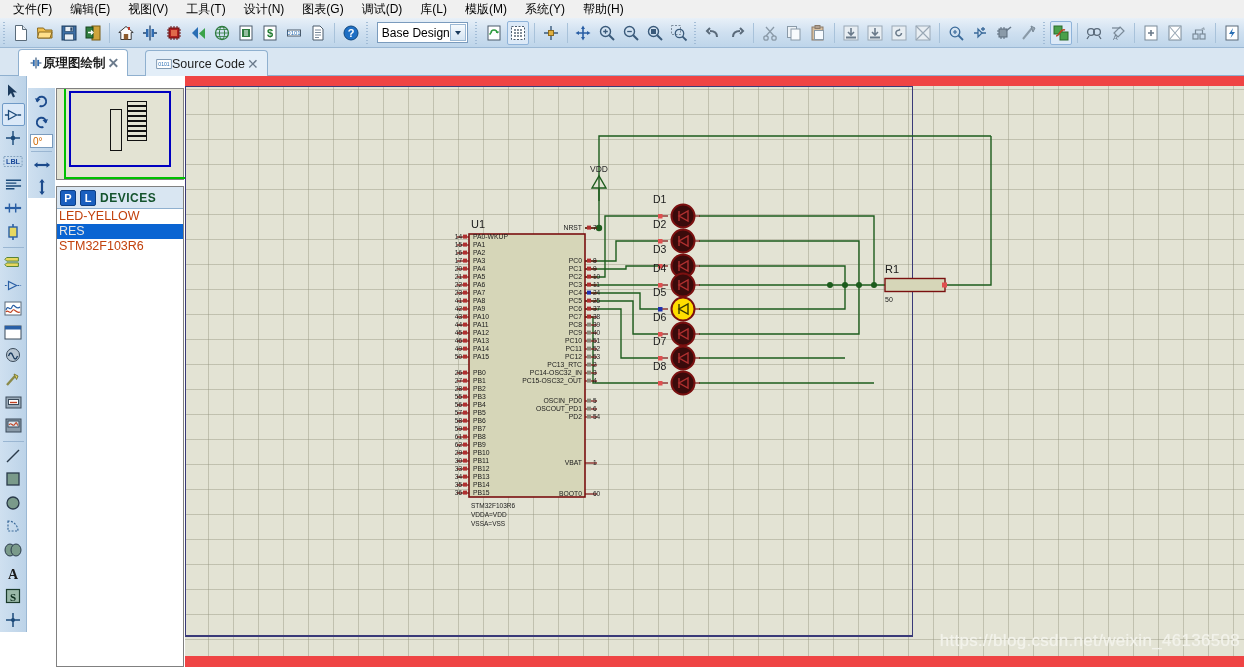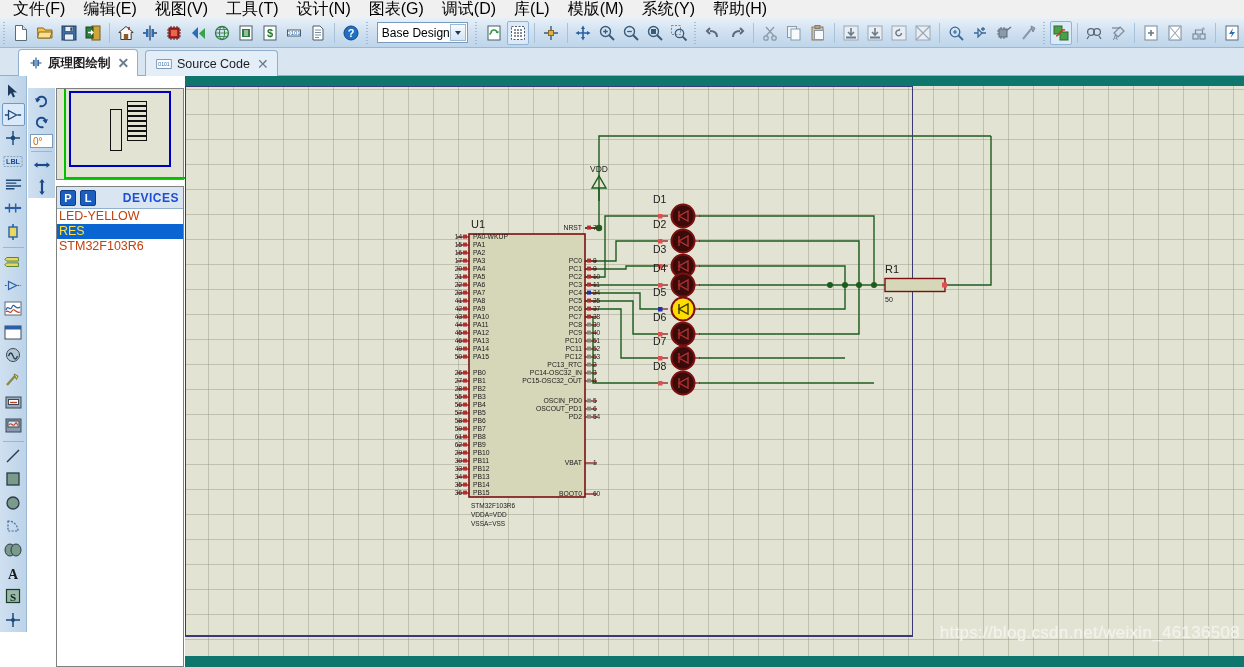--- a/index.html
+++ b/index.html
@@ -15,21 +15,21 @@
   
   .menubar {
     position: absolute; top: 0; left: 0; width: 1244px; height: 18px;
     background: #f0f0f0;
     display: flex; align-items: center;
     font-size: 12px; color: #000;
     padding-left: 4px;
   }
   .menu-item {
     padding: 1px 9px; white-space: nowrap; cursor: default;
-    font-size: 16px; line-height: 16px;
+    font-size: 12px; line-height: 16px;
   }
 
   
   .toolbar {
     position: absolute; top: 18px; left: 0; width: 1244px; height: 30px;
     background: linear-gradient(to bottom, #e8f0f8 0%, #cfe0f0 50%, #bed5ea 100%);
     display: flex; align-items: center;
     border-bottom: 1px solid #9bb8d4;
   }
   .grip {
@@ -67,21 +67,21 @@
   }
 
   
   .tabbar {
     position: absolute; top: 48px; left: 0; width: 1244px; height: 28px;
     background: #d9e6f2;
     border-bottom: 1px solid #8fb0cf;
   }
   .tab {
     position: absolute; top: 2px; height: 26px;
-    display: flex; align-items: center; gap: 5px;
+    display: flex; align-items: center; 
     padding: 0 8px 0 10px;
     font-size: 12.5px; color: #1d1d1d;
     border: 1px solid #8fb0cf; border-bottom: none;
     border-radius: 4px 4px 0 0;
   }
   .tab.sel { background: #ffffff; top: 1px; height: 27px; font-weight: bold; z-index:3;}
   .tab.unsel { background: #e3eef8; justify-content: center; }
   .tab .tabclose { font-size: 14px; color: #6b7b8c; margin-left: 2px; }
 
   
@@ -140,31 +140,31 @@
   .devhead {
     height:22px; background:#d9e6f2; display:flex;align-items:center;
     border-bottom:1px solid #8fb0cf; padding-left:3px; gap:4px;
   }
   .pl-btn {
     width:16px;height:16px;background:#1a5fbf;color:#fff;
     font-size:11px;font-weight:bold;display:flex;align-items:center;justify-content:center;
     border-radius:2px; border:1px solid #0d3f85;
   }
   .devhead .dlabel {
-    flex:1; text-align:right; font-size:12px; font-weight:bold; color:#1d4ed8;
+    flex:1; text-align:left; font-size:12px; font-weight:bold; color:#14532d;
     letter-spacing:.5px; padding-right:4px;
   }
   .devlist { font-size:12.5px; }
   .devrow { height:15px; line-height:15px; padding-left:2px; color:#c2410c; }
-  .devrow.sel { background:#0a64d2; color:#fde047; }
+  .devrow.sel { background:#0a64d2; color:#e5e5e5; }
 
   
   .canvaswrap {
     position:absolute; top:76px; left:185px; width:1059px; height:591px;
-    background:#0f766e; overflow:hidden;text-decoration:underline;
+    background:#ef4444; overflow:hidden;text-decoration:underline;
   }
   .sheet {
     position:absolute; left:0px; top:10px; width:1059px; height:570px;
     background:#e3e3d4;
     background-image:
       linear-gradient(to right, rgba(150,150,130,.45) 1px, transparent 1px),
       linear-gradient(to bottom, rgba(150,150,130,.45) 1px, transparent 1px);
     background-size: 25px 25px;
     background-position: -2px 3px;
   }
@@ -172,21 +172,21 @@
     position:absolute; left:0px; top:10px; width:728px; height:550px;
     border:1px solid #3a3a78;
   }
   .sheet-bottomline {
     position:absolute; left:0px; top:560px; width:728px; height:0;
     border-top:1px solid #3a3a78;
   }
   svg.schem { position:absolute; left:0; top:0; }
 
   .watermark {
-    position:absolute; right:4px; bottom:24px;
+    position:absolute; right:4px; bottom:16px;
     font-size:17px; color:#f2f2ea; letter-spacing:.3px;
     font-family:"Liberation Sans", sans-serif;
     text-shadow: 0 0 1px rgba(255,255,255,.5);
     white-space:nowrap;
   }
 
   
   .ic { display:block; }
 </style>
 </head>

